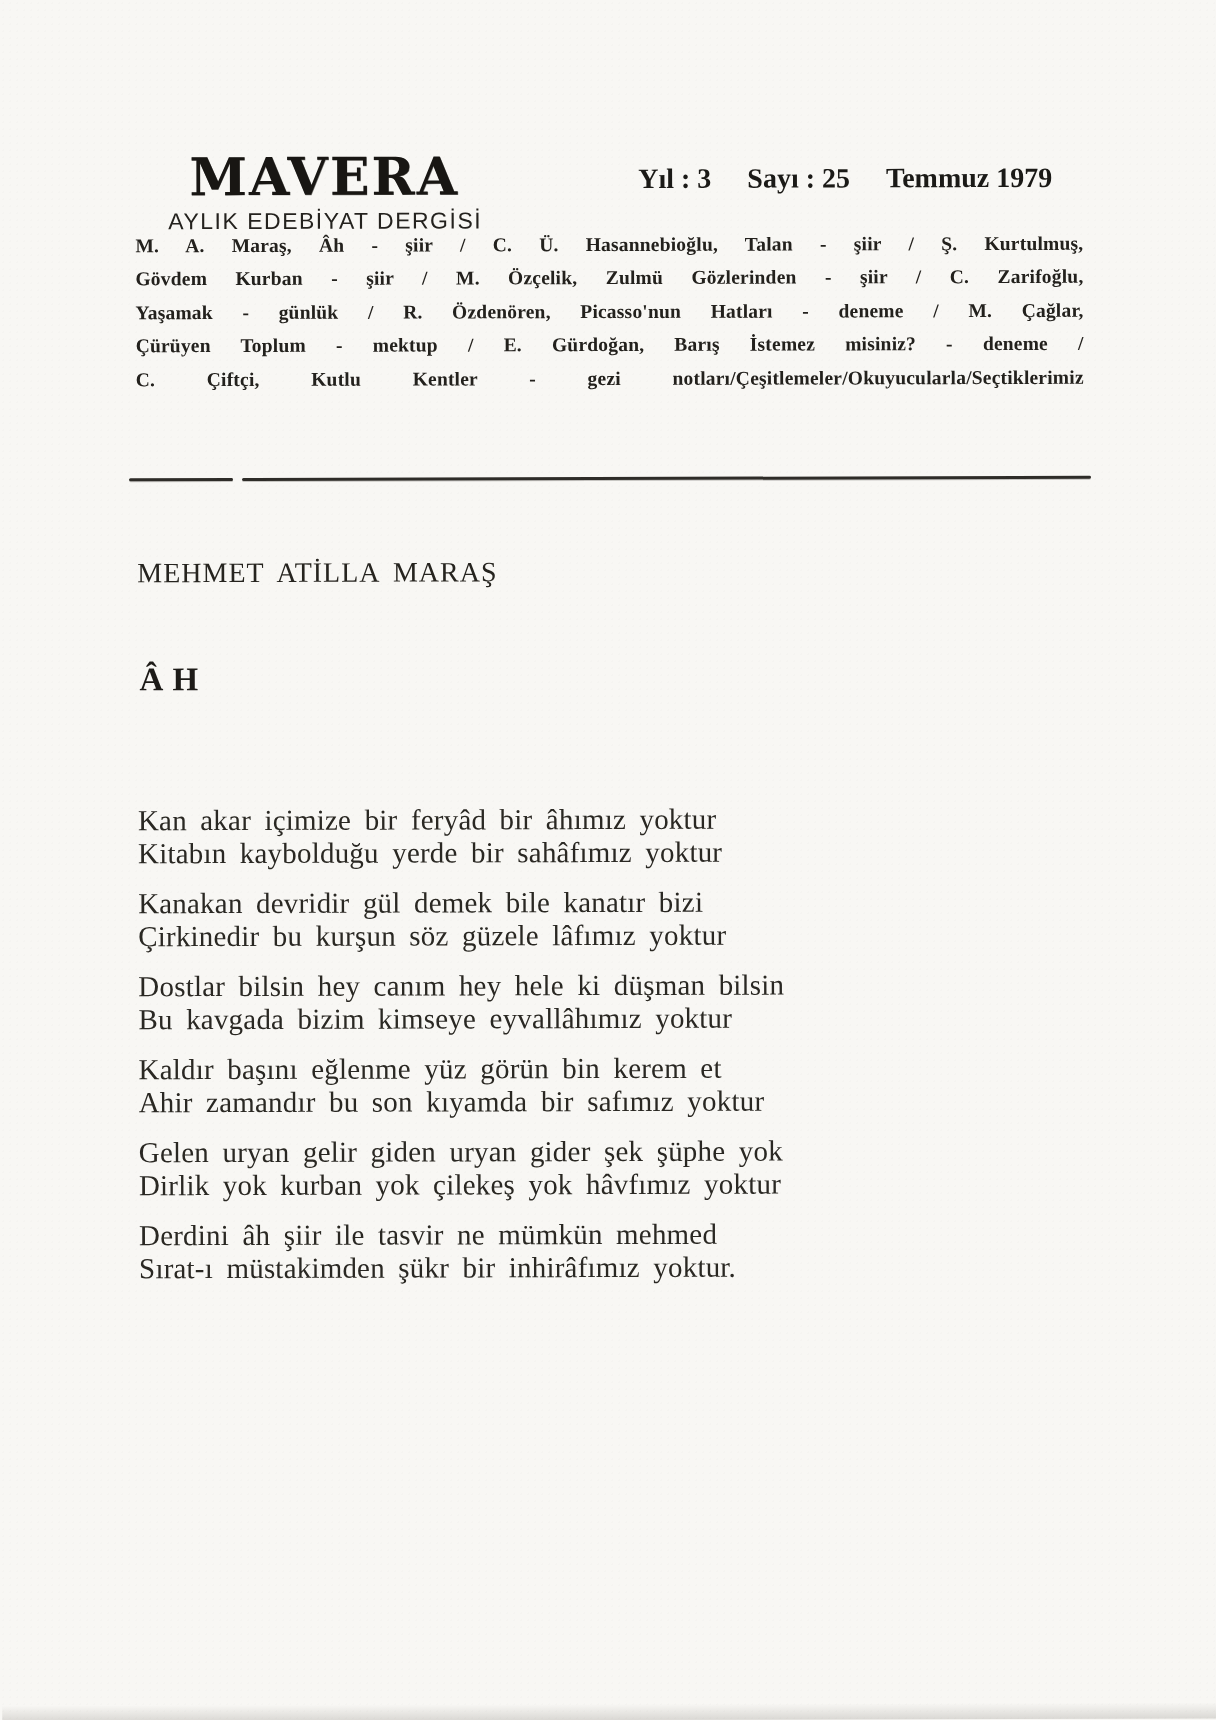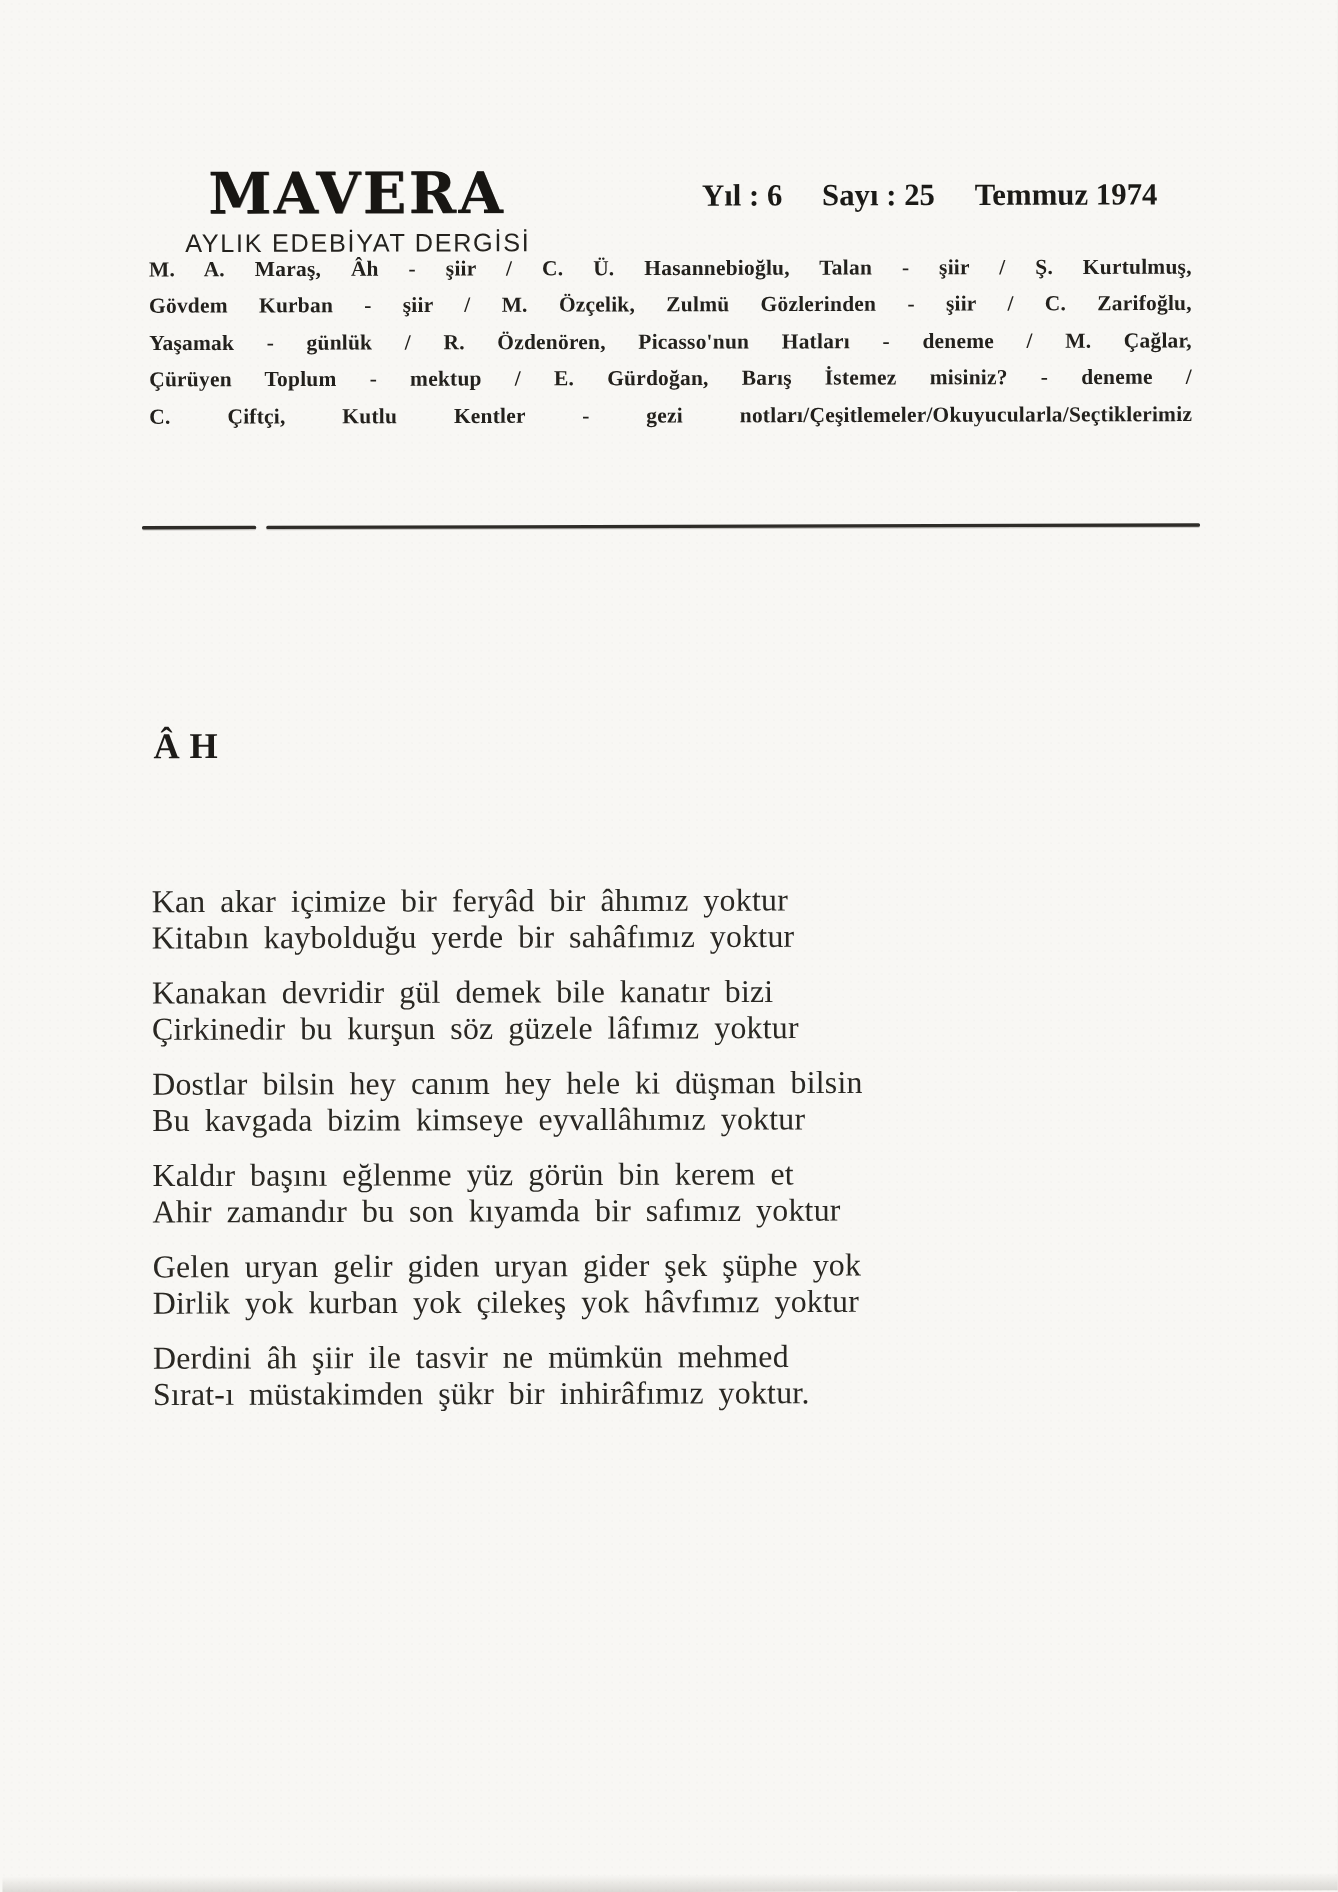--- a/index.html
+++ b/index.html
@@ -147,38 +147,39 @@
 <body>
 
 <div class="page">
   <div class="scan">
 
     <div class="brand-block">
       <div class="magazine-title">MAVERA</div>
       <div class="magazine-subtitle">AYLIK EDEBİYAT DERGİSİ</div>
     </div>
     <div class="issue-info">
-      <span>Yıl : 6</span>
+      <span>Yıl : 3</span>
       <span>Sayı : 25</span>
-      <span>Temmuz 1974</span>
+      <span>Temmuz 1979</span>
     </div>
 
     <div class="toc">
       <div class="toc-line">M. A. Maraş, Âh - şiir / C. Ü. Hasannebioğlu, Talan - şiir / Ş. Kurtulmuş,</div>
       <div class="toc-line">Gövdem Kurban - şiir / M. Özçelik, Zulmü Gözlerinden - şiir / C. Zarifoğlu,</div>
       <div class="toc-line">Yaşamak - günlük / R. Özdenören, Picasso'nun Hatları - deneme / M. Çağlar,</div>
       <div class="toc-line">Çürüyen Toplum - mektup / E. Gürdoğan, Barış İstemez misiniz? - deneme /</div>
       <div class="toc-line">C. Çiftçi, Kutlu Kentler - gezi notları/Çeşitlemeler/Okuyucularla/Seçtiklerimiz</div>
     </div>
 
     <div class="divider">
       <span class="divider-segment short"></span>
       <span class="divider-segment long"></span>
     </div>
 
+    <div class="poem-author">MEHMET ATİLLA MARAŞ</div>
     <div class="poem-title">ÂH</div>
 
     <div class="poem-body">
       <div class="poem-stanza">
         <div class="poem-line">Kan akar içimize bir feryâd bir âhımız yoktur</div>
         <div class="poem-line">Kitabın kaybolduğu yerde bir sahâfımız yoktur</div>
       </div>
       <div class="poem-stanza">
         <div class="poem-line">Kanakan devridir gül demek bile kanatır bizi</div>
         <div class="poem-line">Çirkinedir bu kurşun söz güzele lâfımız yoktur</div>

